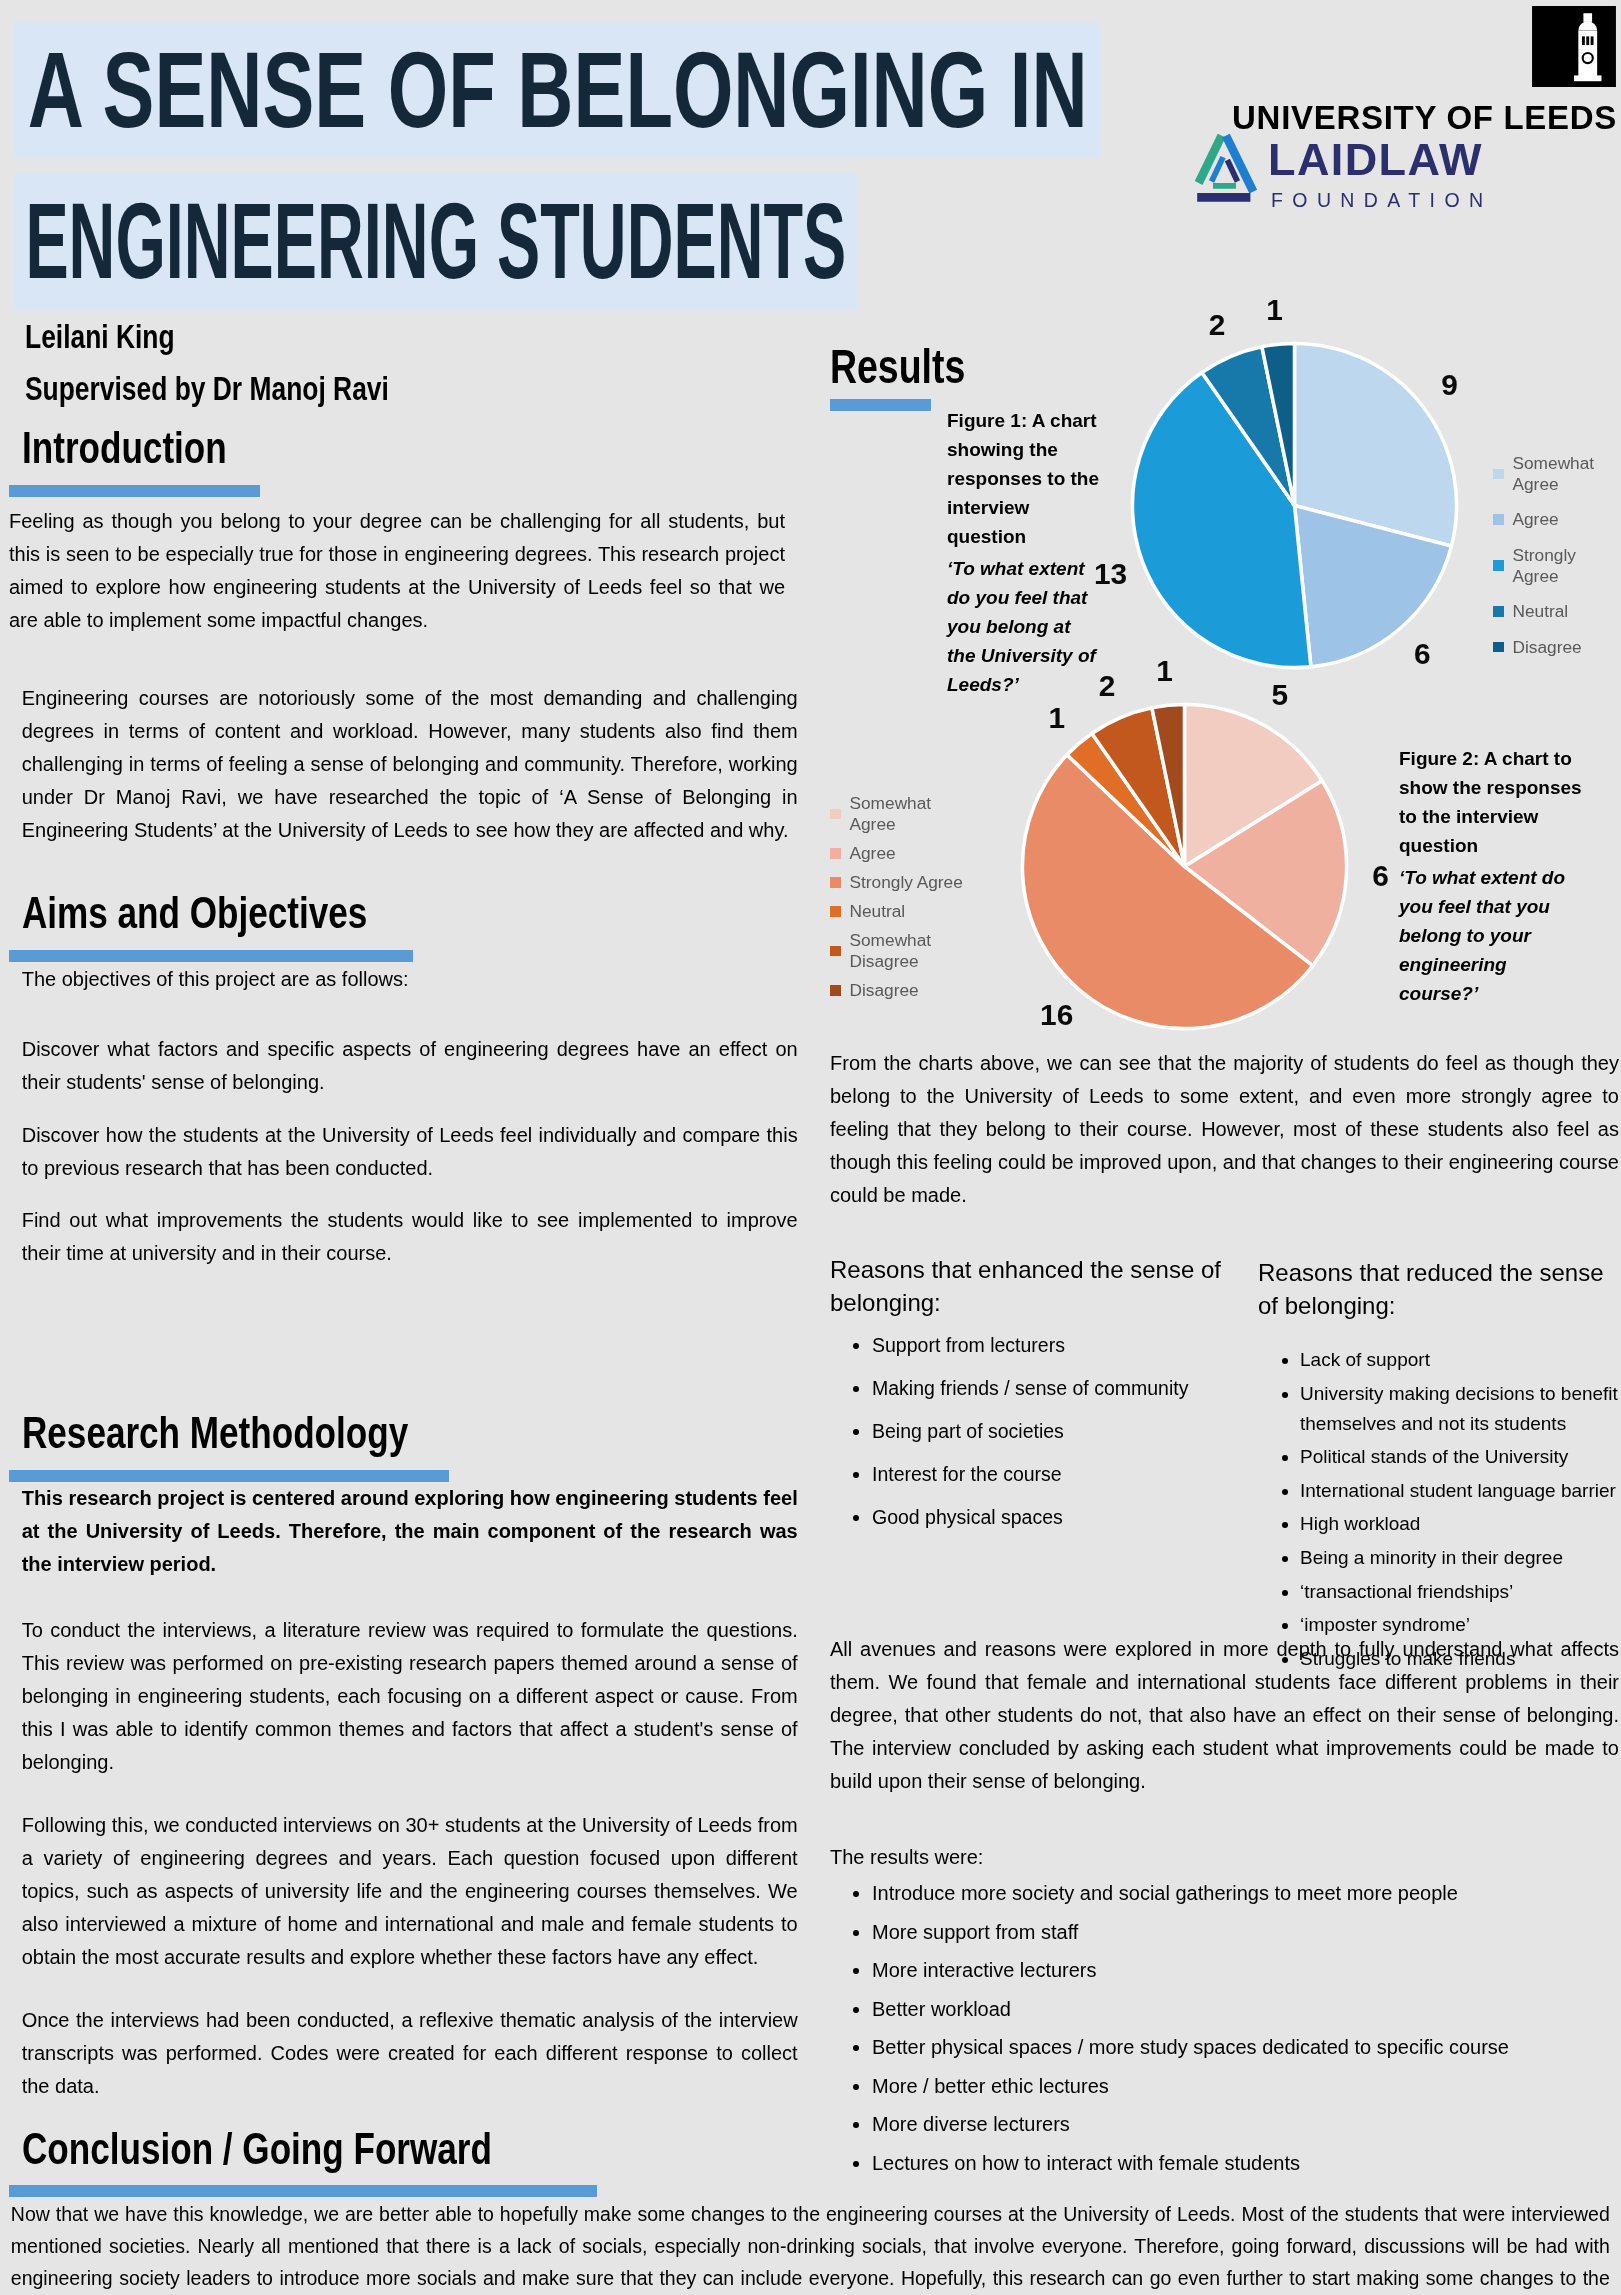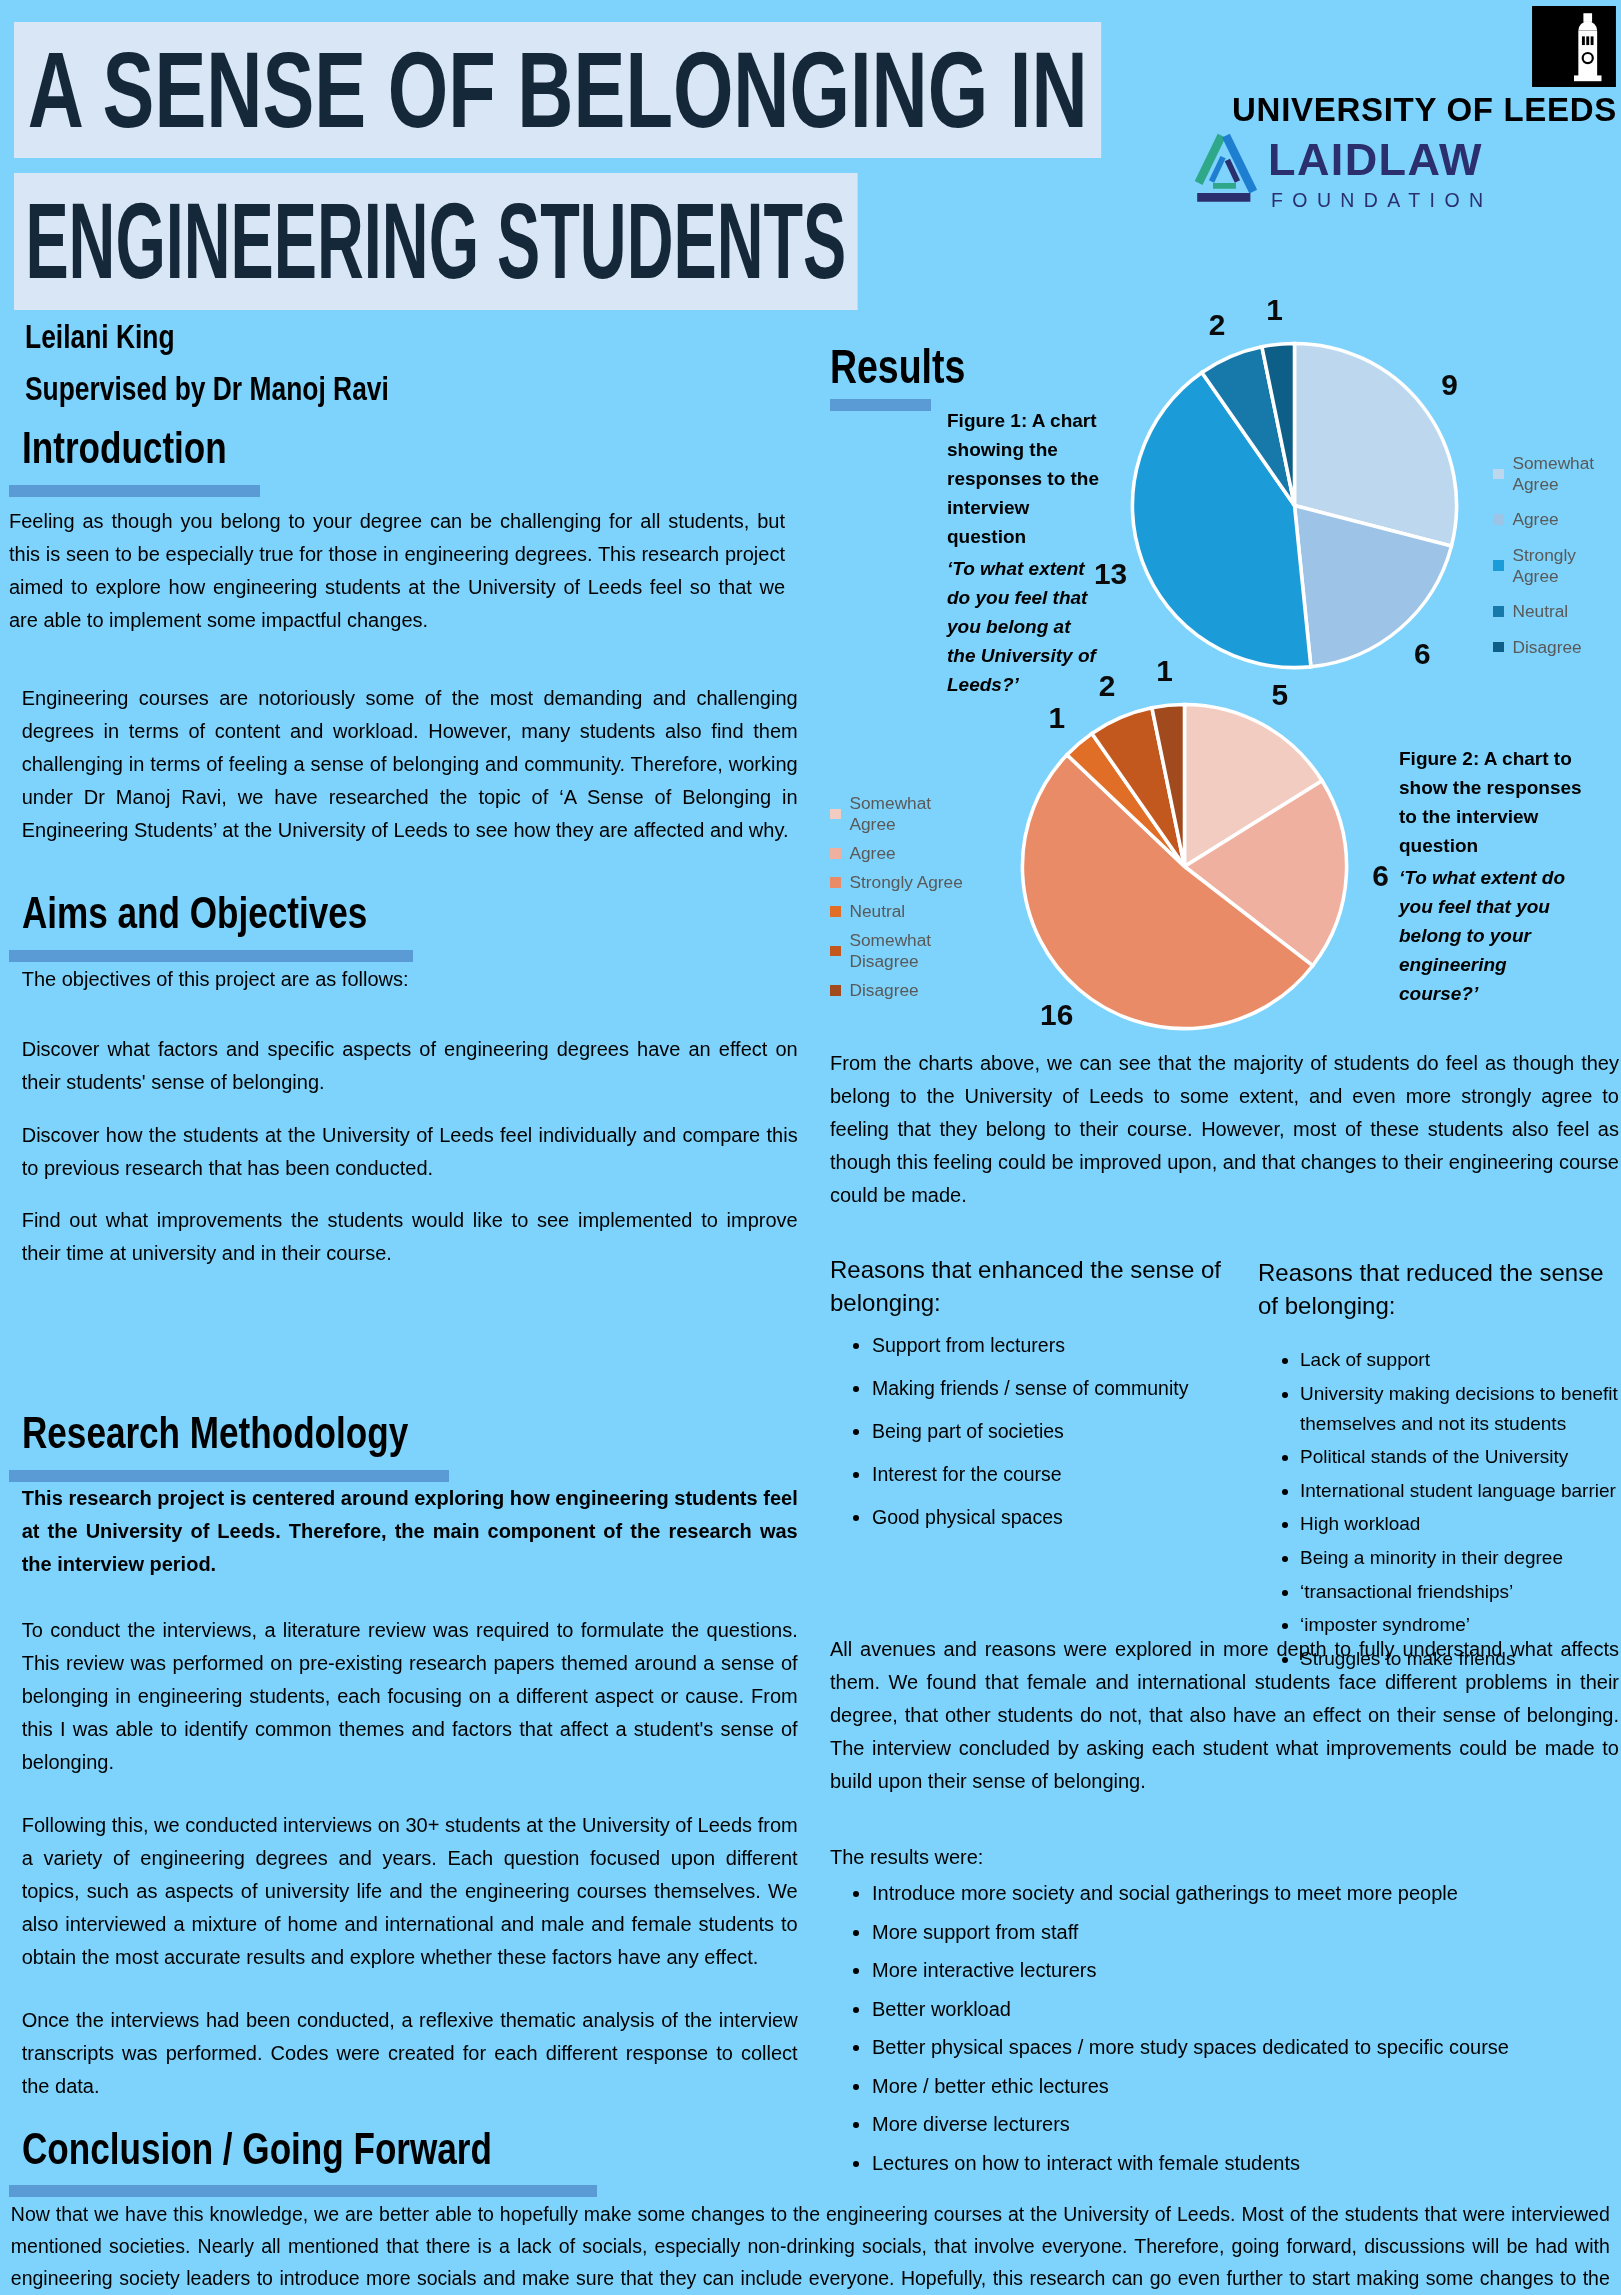--- a/index.html
+++ b/index.html
@@ -1,27 +1,27 @@
 <!DOCTYPE html>
 <html style="font-size:11.6px"><head>
 <meta charset="utf-8">
 <style>
   html,body{margin:0;padding:0;background:#ffffff;}
-  .page{position:relative;width:1621px;height:2295px;background:#7dd3fc;overflow:hidden;
+  .page{position:relative;width:1621px;height:2295px;background:#e5e5e5;overflow:hidden;
         font-family:"Liberation Sans",sans-serif;color:#000;}
   .abs{position:absolute;}
   
   .title-line{position:absolute;left:14.4px;white-space:nowrap;}
   .hl{display:inline-block;background:#d9e6f5;color:#15283a;font-weight:700;
       font-size:108px;line-height:1.08;padding:10px 19px;transform-origin:left top;}
   .t1{transform:scaleX(0.72);}
   .t2{transform:scaleX(0.60);}
   
   .uol-box{left:1532px;top:5.8px;width:84px;height:81px;}
-  .uol-text{left:1148px;top:91px;width:469px;text-align:right;font-weight:700;
+  .uol-text{left:1148px;top:99px;width:469px;text-align:right;font-weight:700;
             font-size:33px;letter-spacing:0.7px;color:#000;}
   .laidlaw-tri{left:1190px;top:131px;width:69px;height:81px;}
   .laidlaw-name{left:1268px;top:134px;font-weight:700;font-size:45px;color:#2b2f6e;letter-spacing:1.4px;}
   .laidlaw-sub{left:1271px;top:189px;font-weight:400;font-size:19.5px;color:#2b2f6e;letter-spacing:9.4px;}
   
   .hd{font-weight:700;font-size:45px;color:#000;transform:scaleX(0.78);transform-origin:left top;white-space:nowrap;}
   .bar{background:#5b9bd5;height:11.6px;}
   .name-line{font-weight:600;font-size:33px;transform:scaleX(0.8);transform-origin:left top;white-space:nowrap;}
   
   .para{font-size:20px;line-height:33px;text-align:justify;}

